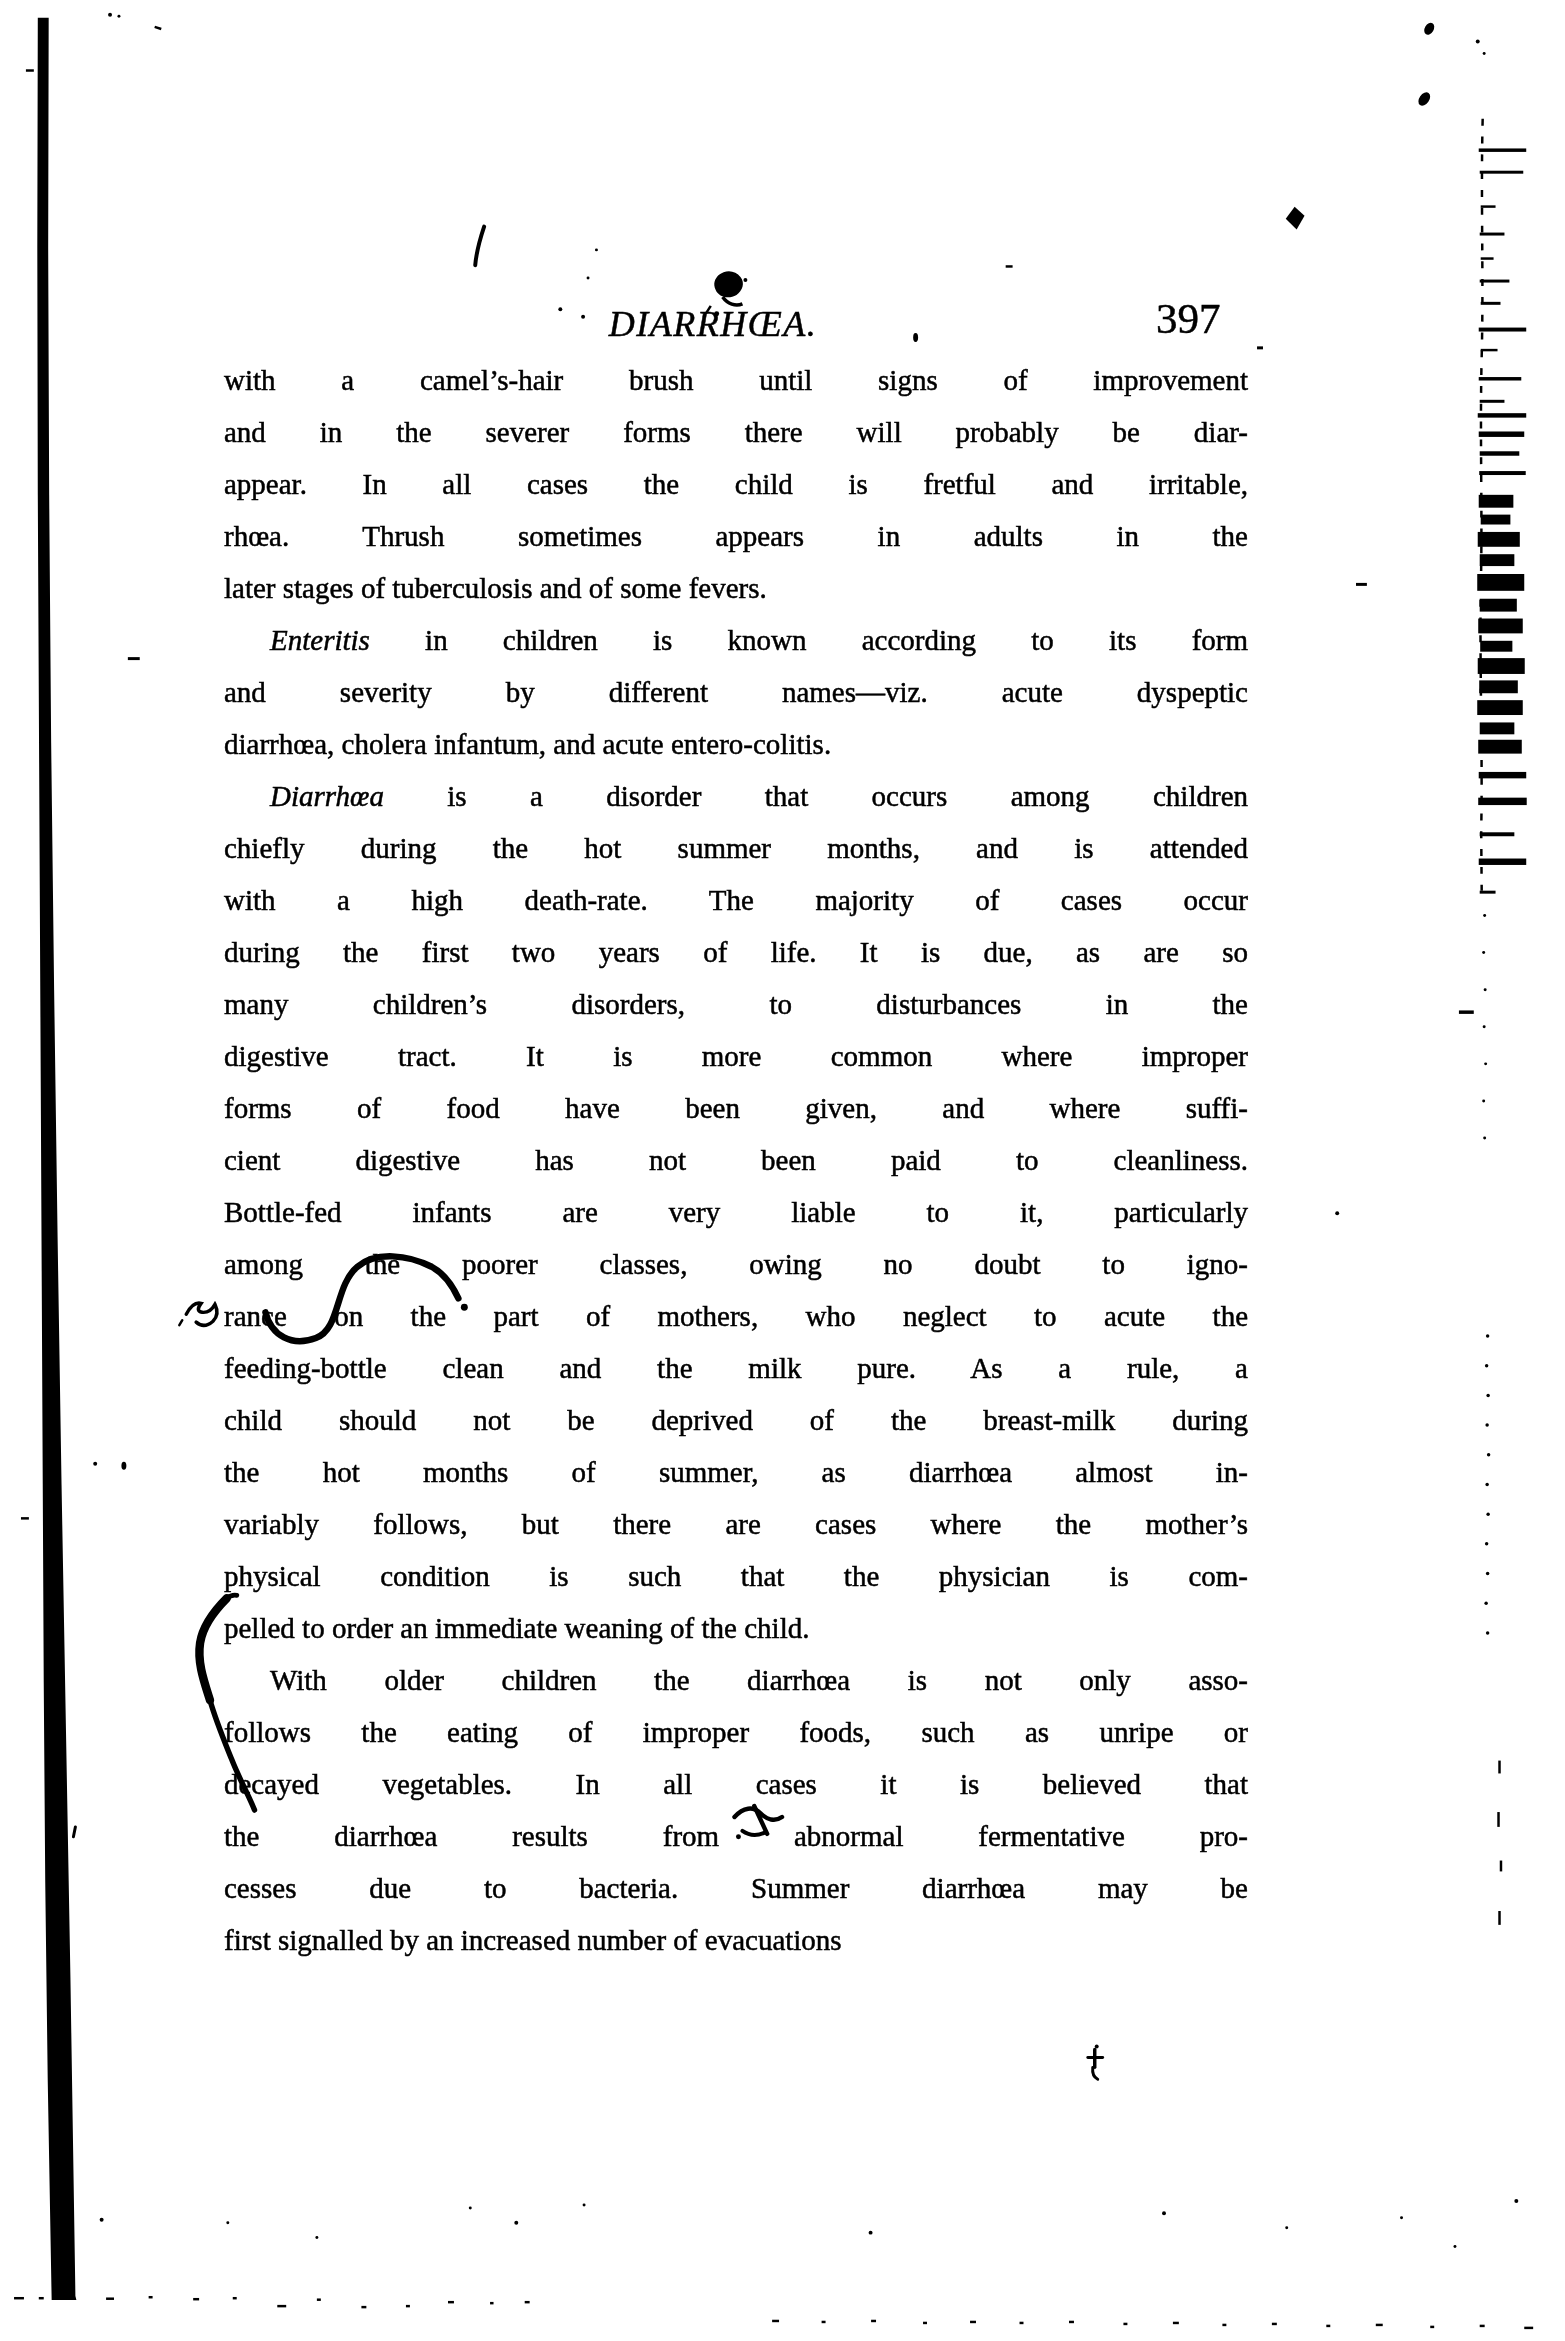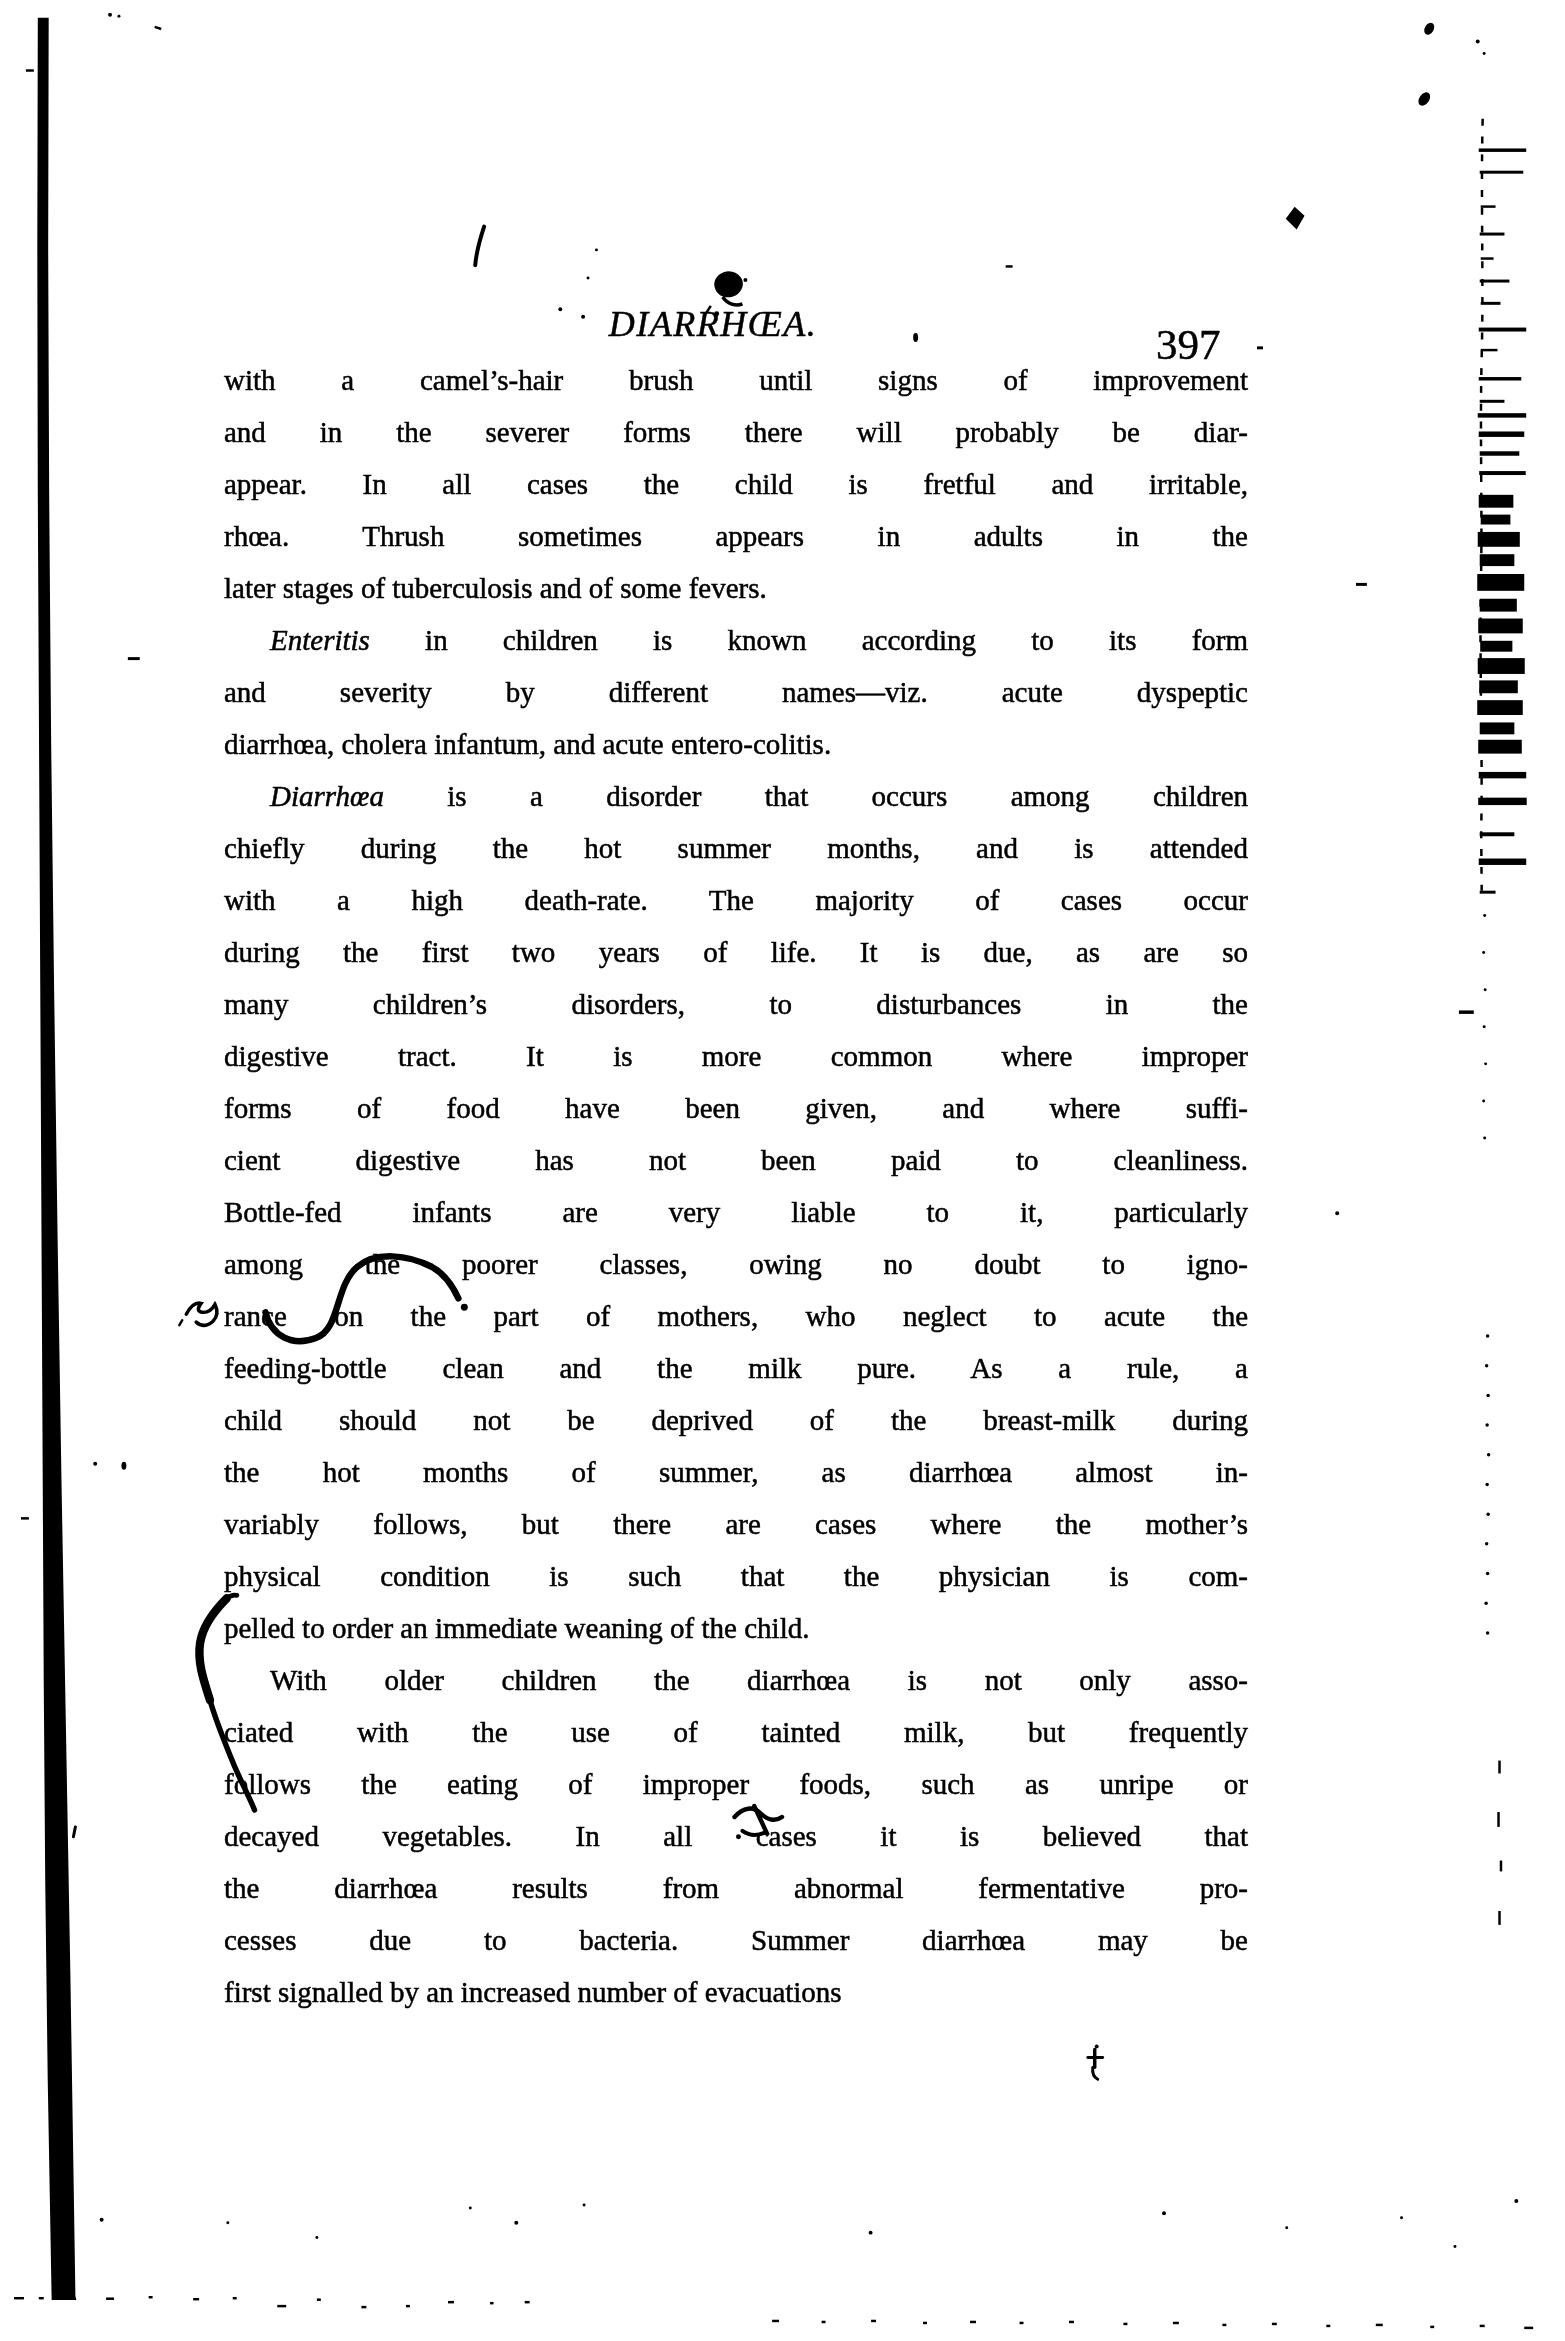--- a/index.html
+++ b/index.html
@@ -11,21 +11,21 @@
     font-family:"Liberation Serif","DejaVu Serif",serif;
     color:#000;
   }
   .artifact-layer{position:absolute;left:0;top:0;width:1566px;height:2342px;z-index:4;pointer-events:none;}
   .running-head{
     position:absolute;top:303px;left:218px;width:990px;
     text-align:center;font-style:italic;font-size:36px;letter-spacing:1.5px;
     -webkit-text-stroke:0.5px #000;
   }
   .page-number{
-    position:absolute;top:320px;left:1156px;
+    position:absolute;top:294px;left:1156px;
     font-size:43px;-webkit-text-stroke:0.5px #000;
   }
   .body-text{
     position:absolute;left:224px;top:354px;width:1024px;
     font-size:29px;line-height:52px;
     -webkit-text-stroke:0.5px #000;
   }
   .line{text-align:justify;text-align-last:justify;}
   .line.no-just{text-align-last:left;}
   .line.indent{text-indent:46px;}
@@ -59,21 +59,20 @@
       <div class="line">Bottle-fed infants are very liable to it, particularly</div>
       <div class="line">among the poorer classes, owing no doubt to igno-</div>
       <div class="line">rance on the part of mothers, who neglect to acute the</div>
       <div class="line">feeding-bottle clean and the milk pure.  As a rule, a</div>
       <div class="line">child should not be deprived of the breast-milk during</div>
       <div class="line">the hot months of summer, as diarrhœa almost in-</div>
       <div class="line">variably follows, but there are cases where the mother’s</div>
       <div class="line">physical condition is such that the physician is com-</div>
       <div class="line no-just">pelled to order an immediate weaning of the child.</div>
       <div class="line indent">With older children the diarrhœa is not only asso-</div>
-      <div class="line">ciated with the use of tainted milk, but frequently</div>
       <div class="line">follows the eating of improper foods, such as unripe or</div>
       <div class="line">decayed vegetables.  In all cases it is believed that</div>
       <div class="line">the diarrhœa results from abnormal fermentative pro-</div>
       <div class="line">cesses due to bacteria.  Summer diarrhœa may be</div>
       <div class="line no-just">first signalled by an increased number of evacuations</div>
     </div>
 
   <svg class="artifact-layer" viewBox="0 0 3164 4733" xmlns="http://www.w3.org/2000/svg">
 
     <polygon fill="#000" points="76,36 98,36 97,500 99,1000 103,1500 109,2000 116,2500 124,3000 133,3500 142,4000 152,4640 154,4648 104,4648 96,4200 91,3800 88,3400 86,3000 84,2600 82,2200 80,1800 78,1400 76,1000 75,500"></polygon>

